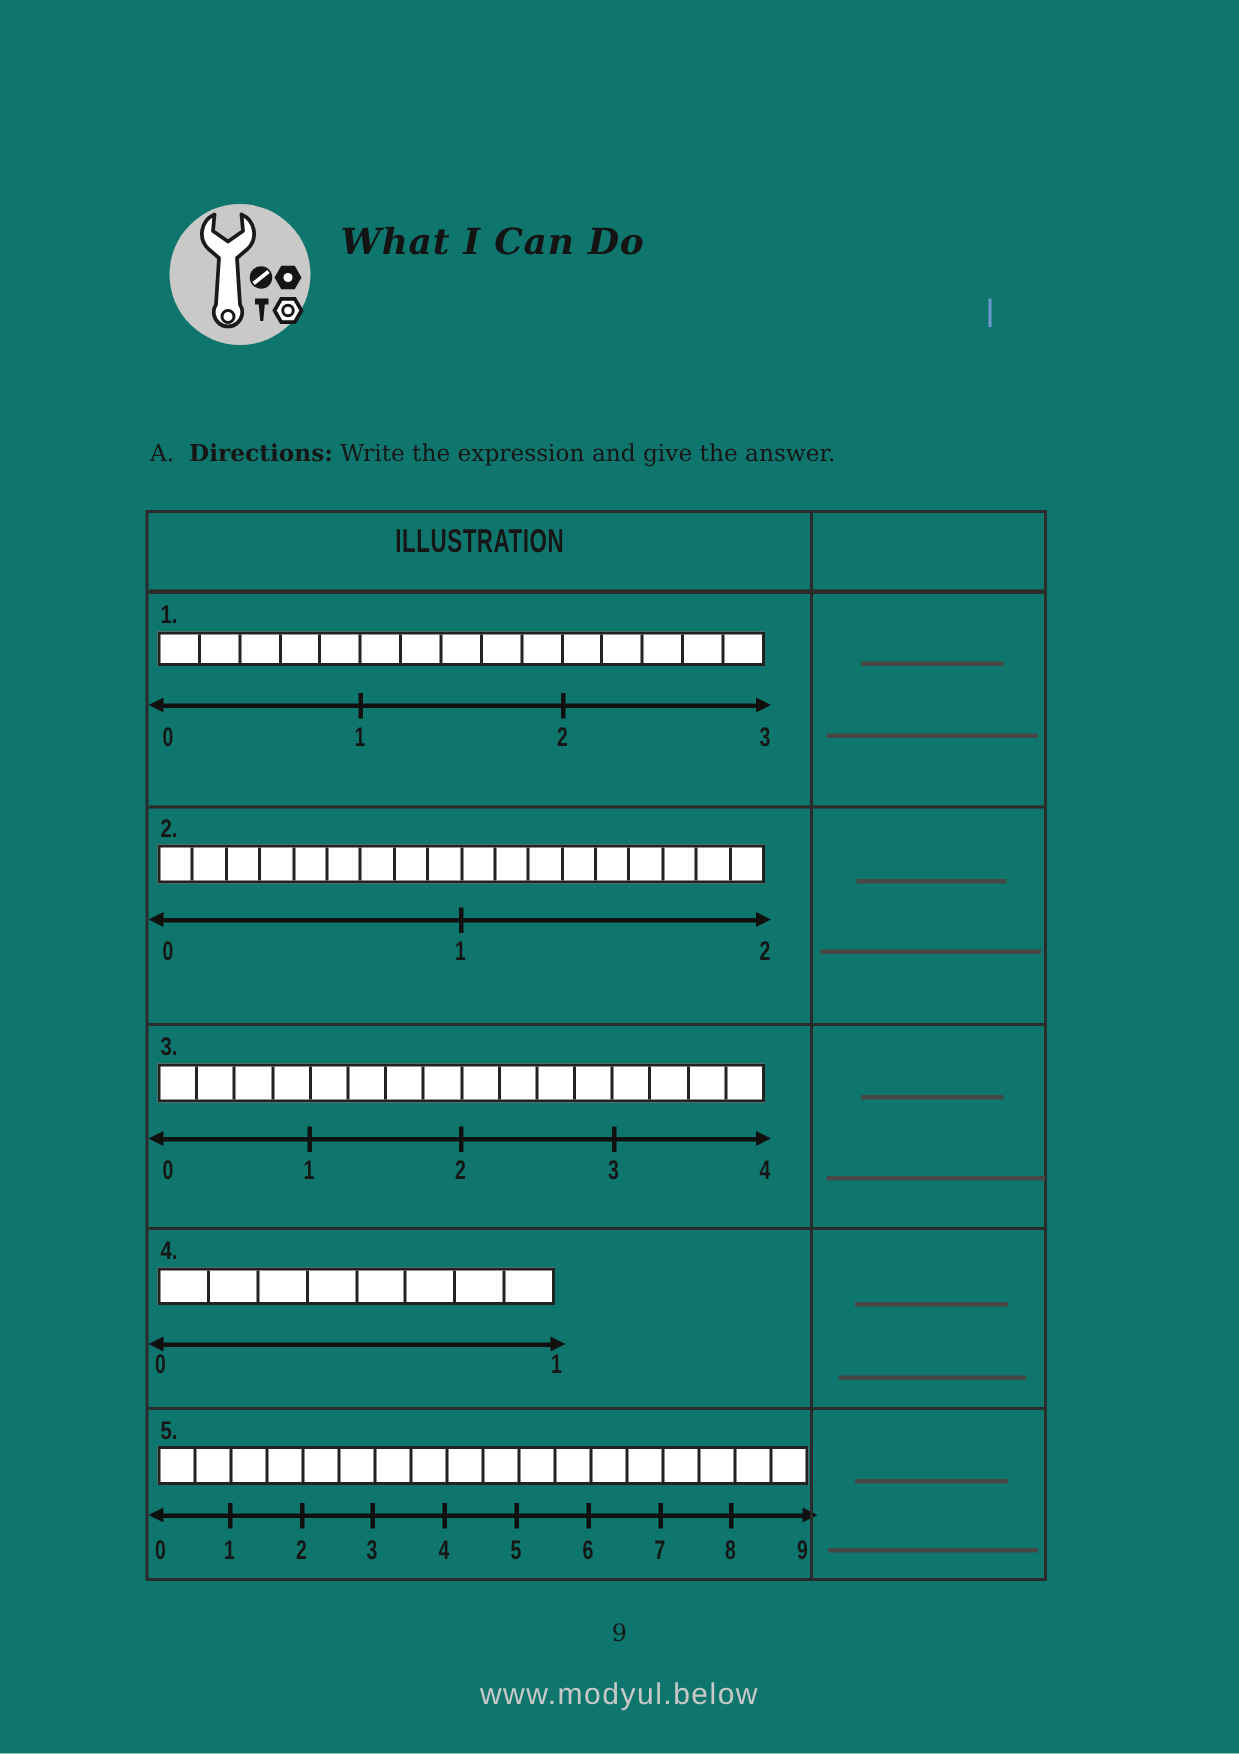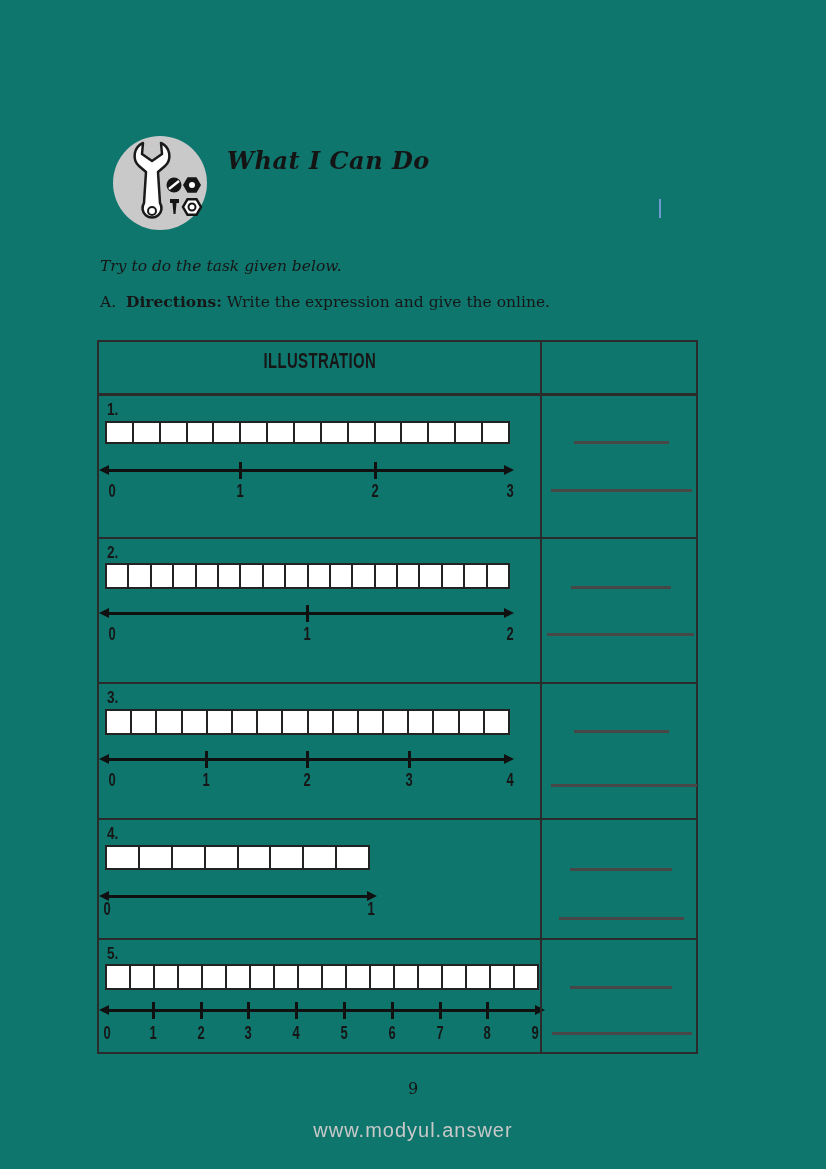--- a/index.html
+++ b/index.html
@@ -79,23 +79,22 @@
         <path d="M58 64 h9 v4 h-2.5 l-1 11 h-2 l-1 -11 H58 Z" fill="#151515"></path>
         <polygon points="89,72 84.5,79.8 75.5,79.8 71,72 75.5,64.2 84.5,64.2" fill="#ffffff" stroke="#151515" stroke-width="2.5"></polygon>
         <circle cx="80" cy="72" r="3.5" fill="#ffffff" stroke="#151515" stroke-width="2"></circle>
       </g>
     </svg>
   </div>
 
   <div class="page-title">What I Can Do</div>
   <div class="text-cursor"></div>
 
-  <div class="intro-text">Try to do the task given below.</div>
-
-  <div class="directions-line"><span>A.</span>&nbsp; <b>Directions:</b><span> Write the expression  and give the online.</span></div>
+
+  <div class="directions-line"><span>A.</span>&nbsp; <b>Directions:</b><span> Write the expression  and give the answer.</span></div>
 
   <div class="task-table">
     <div class="thead">
       <div class="ill-header">
         <span class="cond">ILLUSTRATION</span>
       </div>
     </div>
     <div class="table-rows">
         <div class="row" style="height: 143px;">
           <span class="row-num cond">1.</span>
@@ -258,15 +257,15 @@
           <span class="nl-label cond" style="left: 388px; top: 84px;">8</span>
           <span class="nl-label cond" style="left: 436px; top: 84px;">9</span>
           <div class="blank" style="left: 471px; top: 46px; width: 102px;"></div>
           <div class="blank" style="left: 453px; top: 92px; width: 140px;"></div>
         </div>
       </div>
     <div class="col-divider"></div>
   </div>
 
   <div class="page-number">9</div>
-  <div class="watermark">www.modyul.answer</div>
+  <div class="watermark">www.modyul.below</div>
 
 </div>
 
 </body></html>

